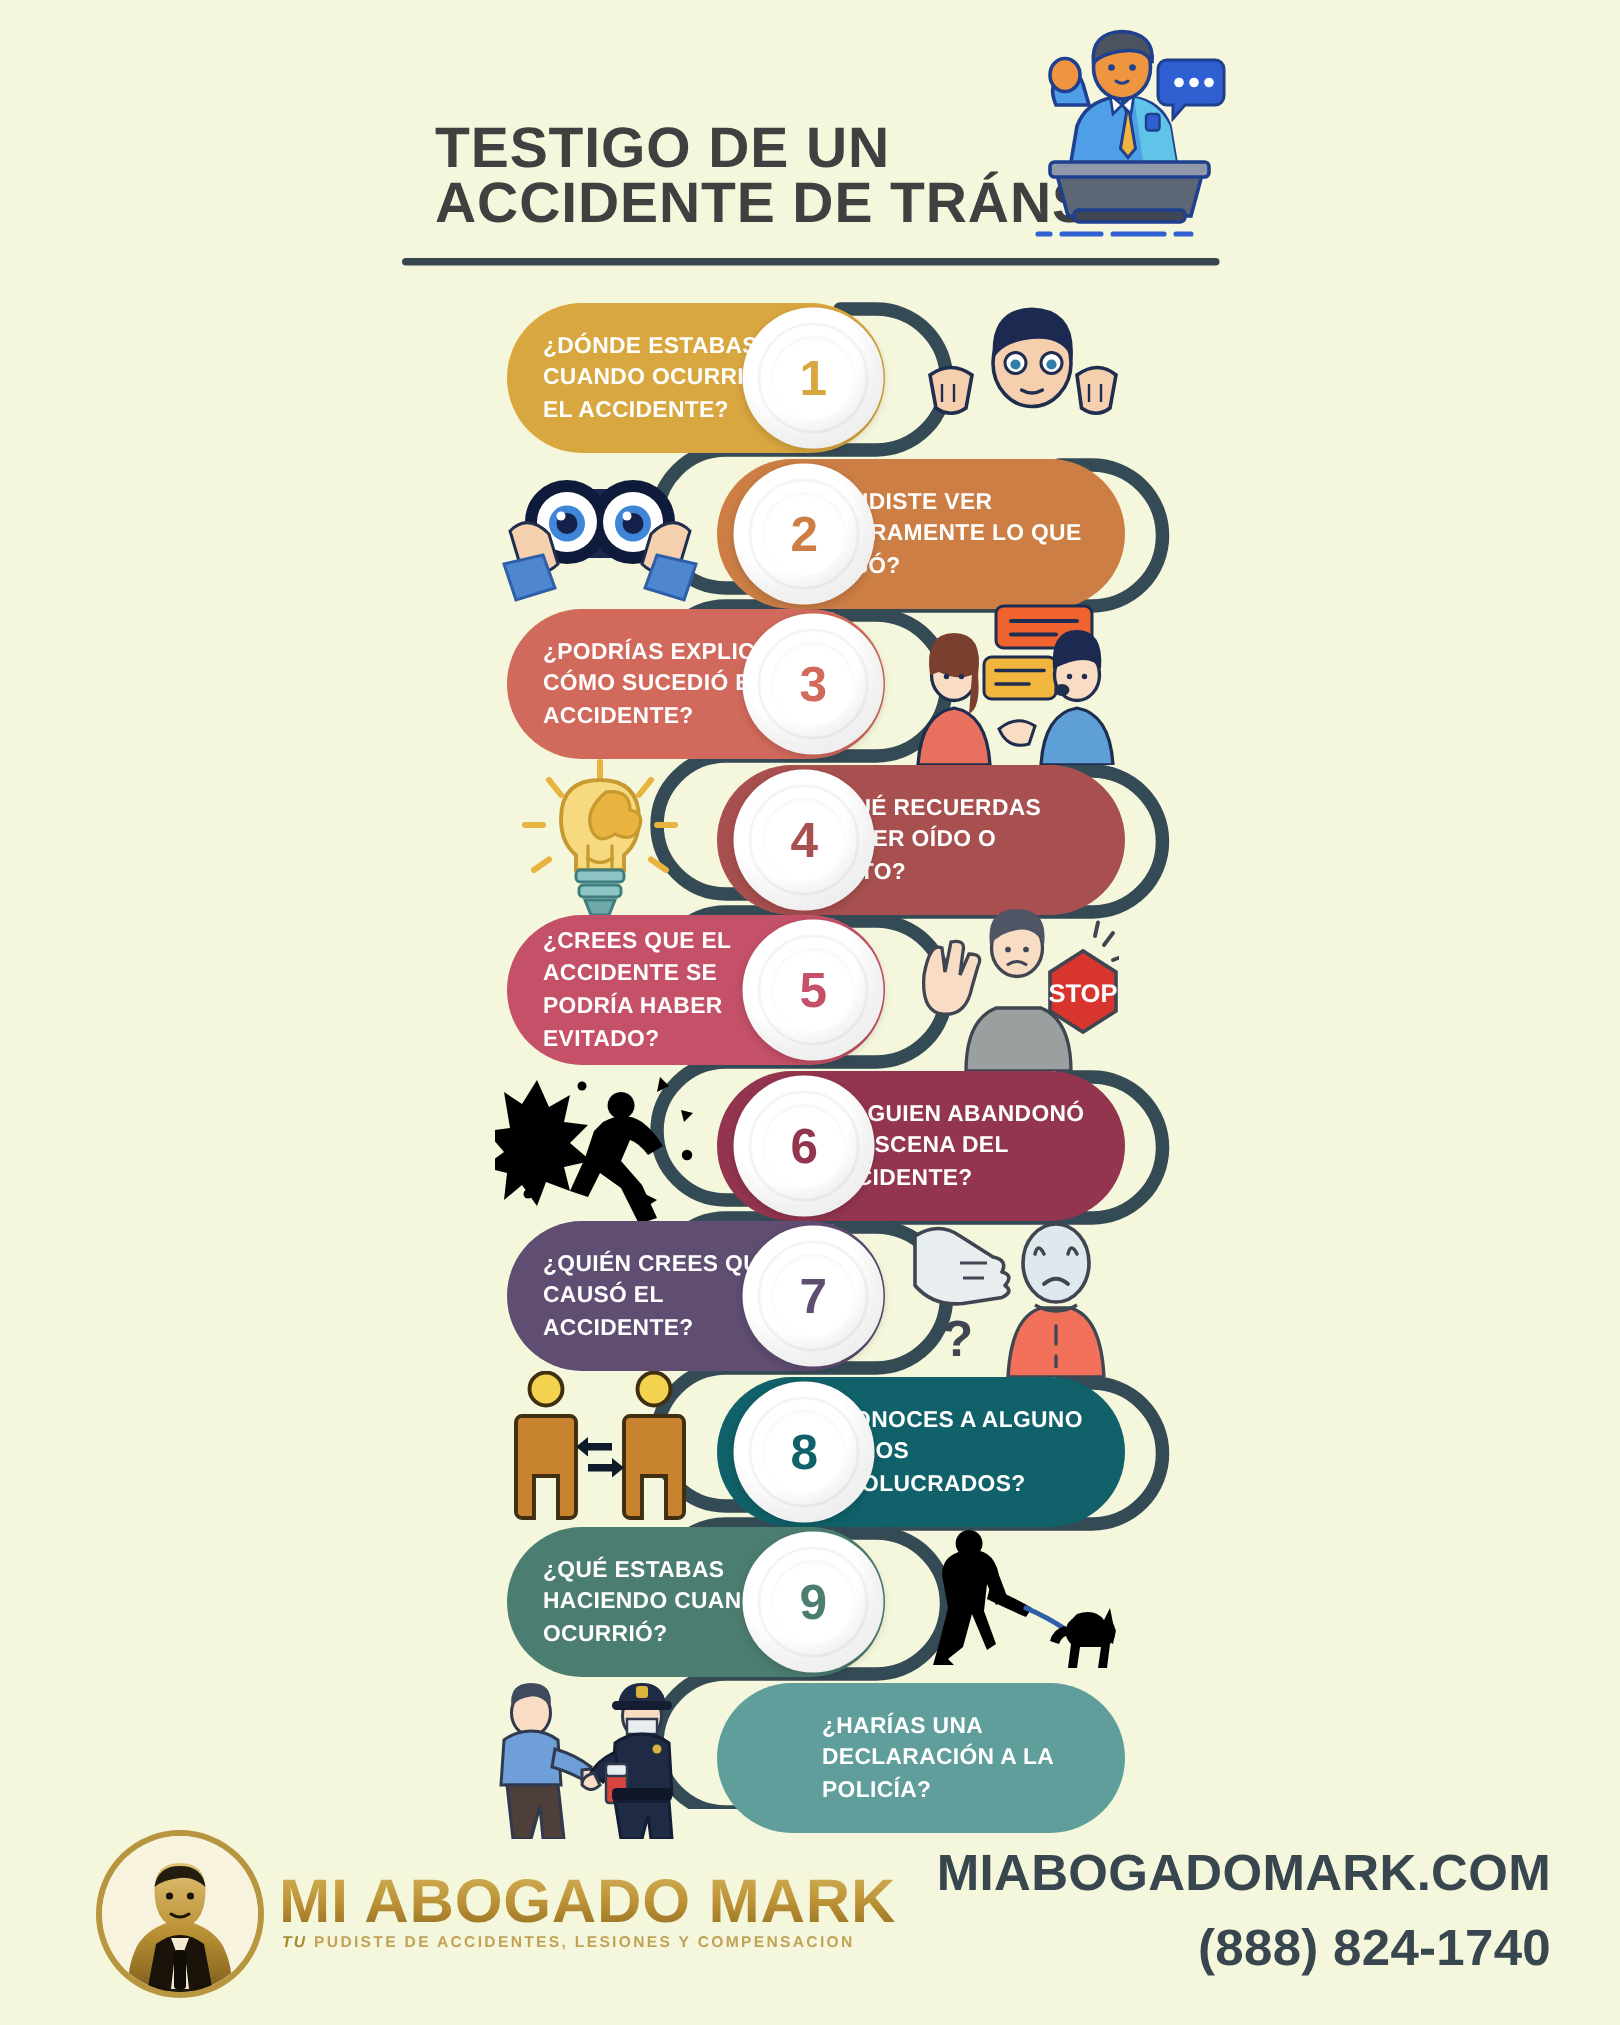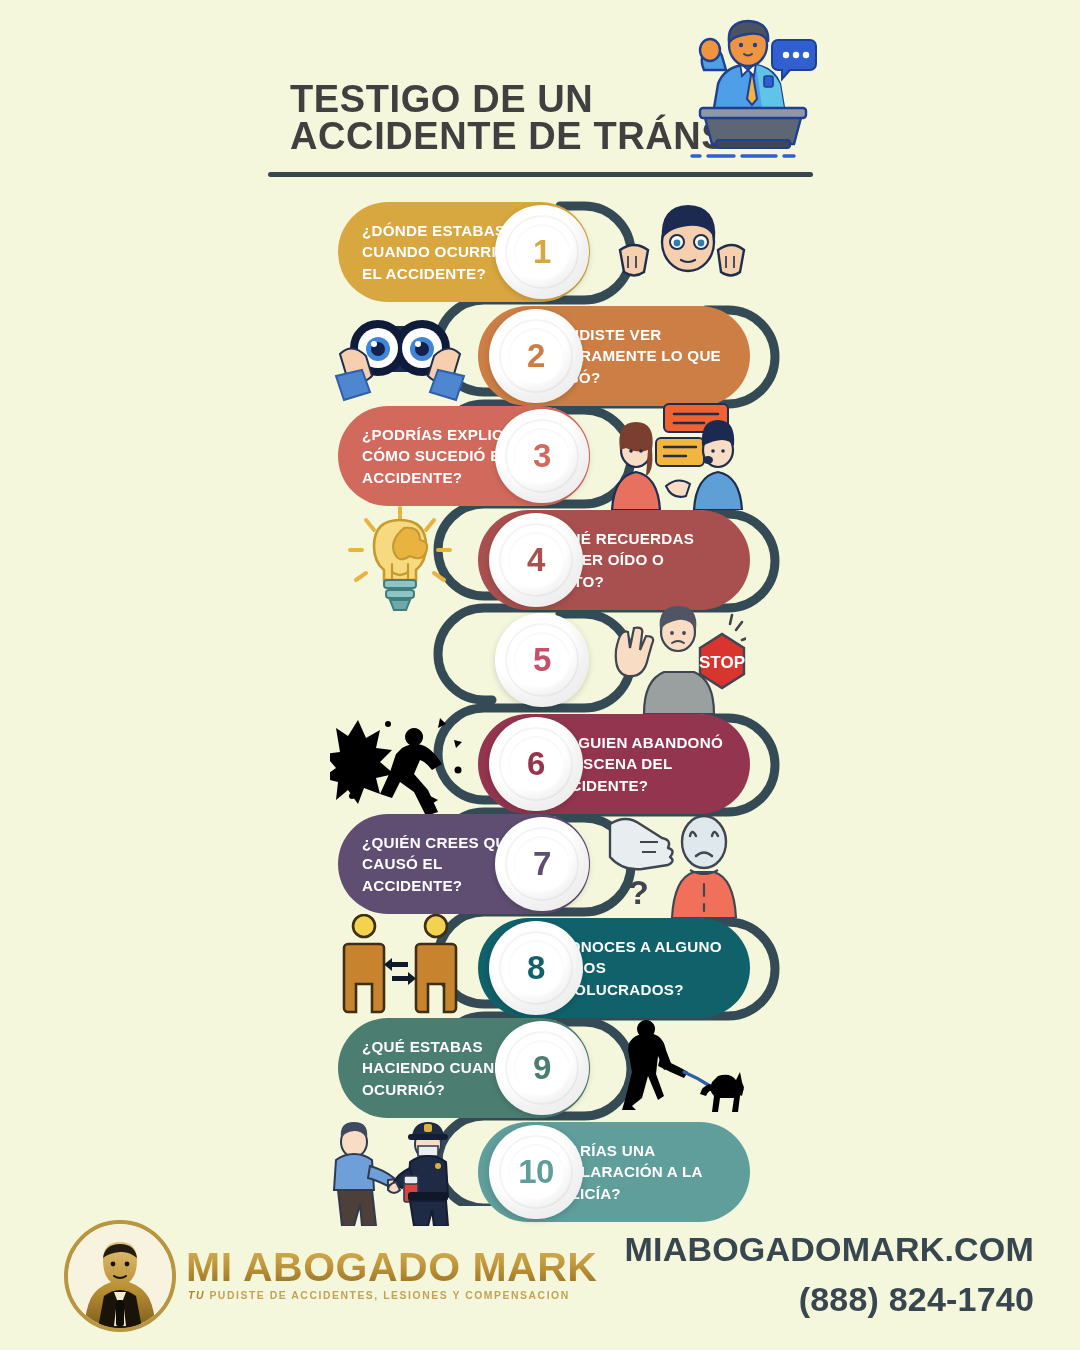--- a/index.html
+++ b/index.html
@@ -295,20 +295,23 @@
           <path d="M78 58 v16"></path>
           <path d="M62 66 q8 6 16 0"></path>
       </g>
       <rect x="54" y="74" width="32" height="8" rx="3" fill="#8fc4c4" stroke="#3f7e7e" stroke-width="2"></rect>
       <rect x="56" y="84" width="28" height="8" rx="3" fill="#8fc4c4" stroke="#3f7e7e" stroke-width="2"></rect>
       <path d="M60 94 h20 l-4 10 h-12z" fill="#6fa8a8" stroke="#3f7e7e" stroke-width="2"></path>
     </svg>
   </div>
 
   <div class="row odd" style="top:414px">
+    <div class="pill left" style="background: rgb(196, 81, 103);">
+      <div class="qtext">¿CREES QUE EL ACCIDENTE SE PODRÍA HABER EVITADO?</div>
+    </div>
     <div class="badge">
       <span class="badge-num" style="color: rgb(196, 81, 103);">5</span>
     </div>
     <svg class="art" viewBox="0 0 140 108">
       <path d="M38 108 q0 -34 20 -42 h30 q20 8 20 42z" fill="#9aa0a0" stroke="#3f4652" stroke-width="2.2"></path>
       <ellipse cx="72" cy="26" rx="17" ry="19" fill="#f9dcc4" stroke="#3f4652" stroke-width="2.2"></ellipse>
       <path d="M54 24 q-3 -24 18 -24 q21 0 18 24 q-6 -12 -18 -10 q-12 2 -18 10z" fill="#4f5564"></path>
       <circle cx="66" cy="27" r="1.9" fill="#3f4652"></circle>
         <circle cx="78" cy="27" r="1.9" fill="#3f4652"></circle>
       <path d="M66 37 q6 -4 12 0" stroke="#3f4652" stroke-width="2" fill="none" stroke-linecap="round"></path>
@@ -411,23 +414,20 @@
         <path d="M112 62 q12 -4 18 4 l4 -8 l2 10 q4 8 -2 14 l-2 16 h-6 l2 -14 h-14 l-2 14 h-6 l2 -16 q-6 -6 -2 -14z"></path>
         <path d="M104 70 q-8 2 -10 10 l6 2 q2 -6 8 -6z"></path>
         <path d="M130 78 l8 -6 l-2 10z"></path>
       </g>
     </svg>
   </div>
 
   <div class="row even" style="top:926px">
     <div class="pill right" style="background: rgb(95, 158, 155);">
       <div class="qtext">¿HARÍAS UNA DECLARACIÓN A LA POLICÍA?</div>
-    </div>
-    <div class="badge">
-      <span class="badge-num" style="color: rgb(95, 158, 155);">10</span>
     </div>
     <svg class="art" viewBox="0 0 140 108">
 
       <ellipse cx="24" cy="24" rx="13" ry="15" fill="#f9dcc4" stroke="#2f3a4f" stroke-width="2"></ellipse>
       <path d="M11 20 q-2 -16 13 -16 q15 0 13 16 q-6 -8 -13 -7 q-9 1 -13 7z" fill="#3f4a5f"></path>
       <path d="M6 42 q8 -6 18 -6 q10 0 18 6 l2 30 h-40z" fill="#6f9fd8" stroke="#2f3a4f" stroke-width="2"></path>
       <path d="M40 48 q14 4 24 12 l-6 8 q-12 -6 -20 -8z" fill="#6f9fd8" stroke="#2f3a4f" stroke-width="2"></path>
       <path d="M58 62 q10 -2 14 4 q-4 8 -14 4z" fill="#f9dcc4" stroke="#2f3a4f" stroke-width="2"></path>
       <path d="M8 72 h34 l4 36 h-14 l-2 -22 l-6 22 h-12z" fill="#4f3f3a" stroke="#2f3a4f" stroke-width="2"></path>
 

